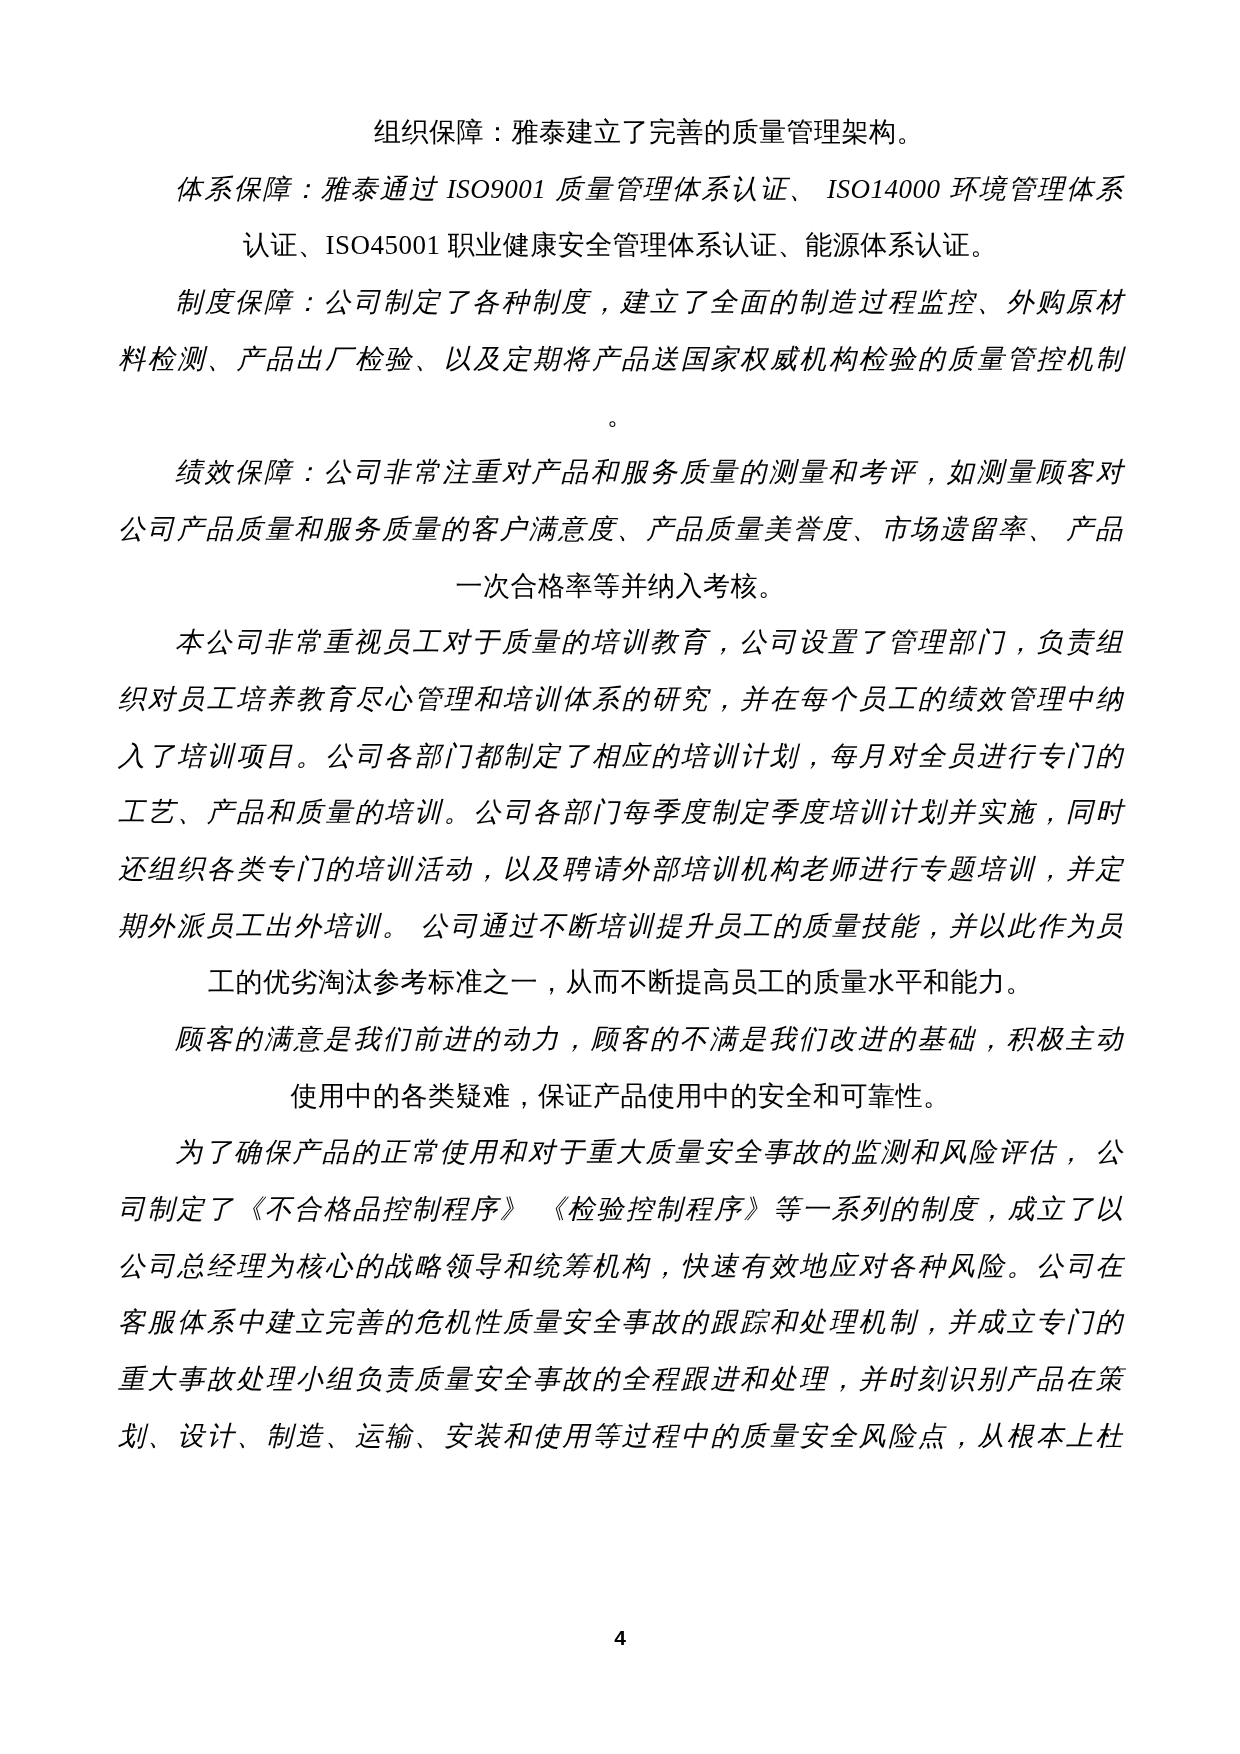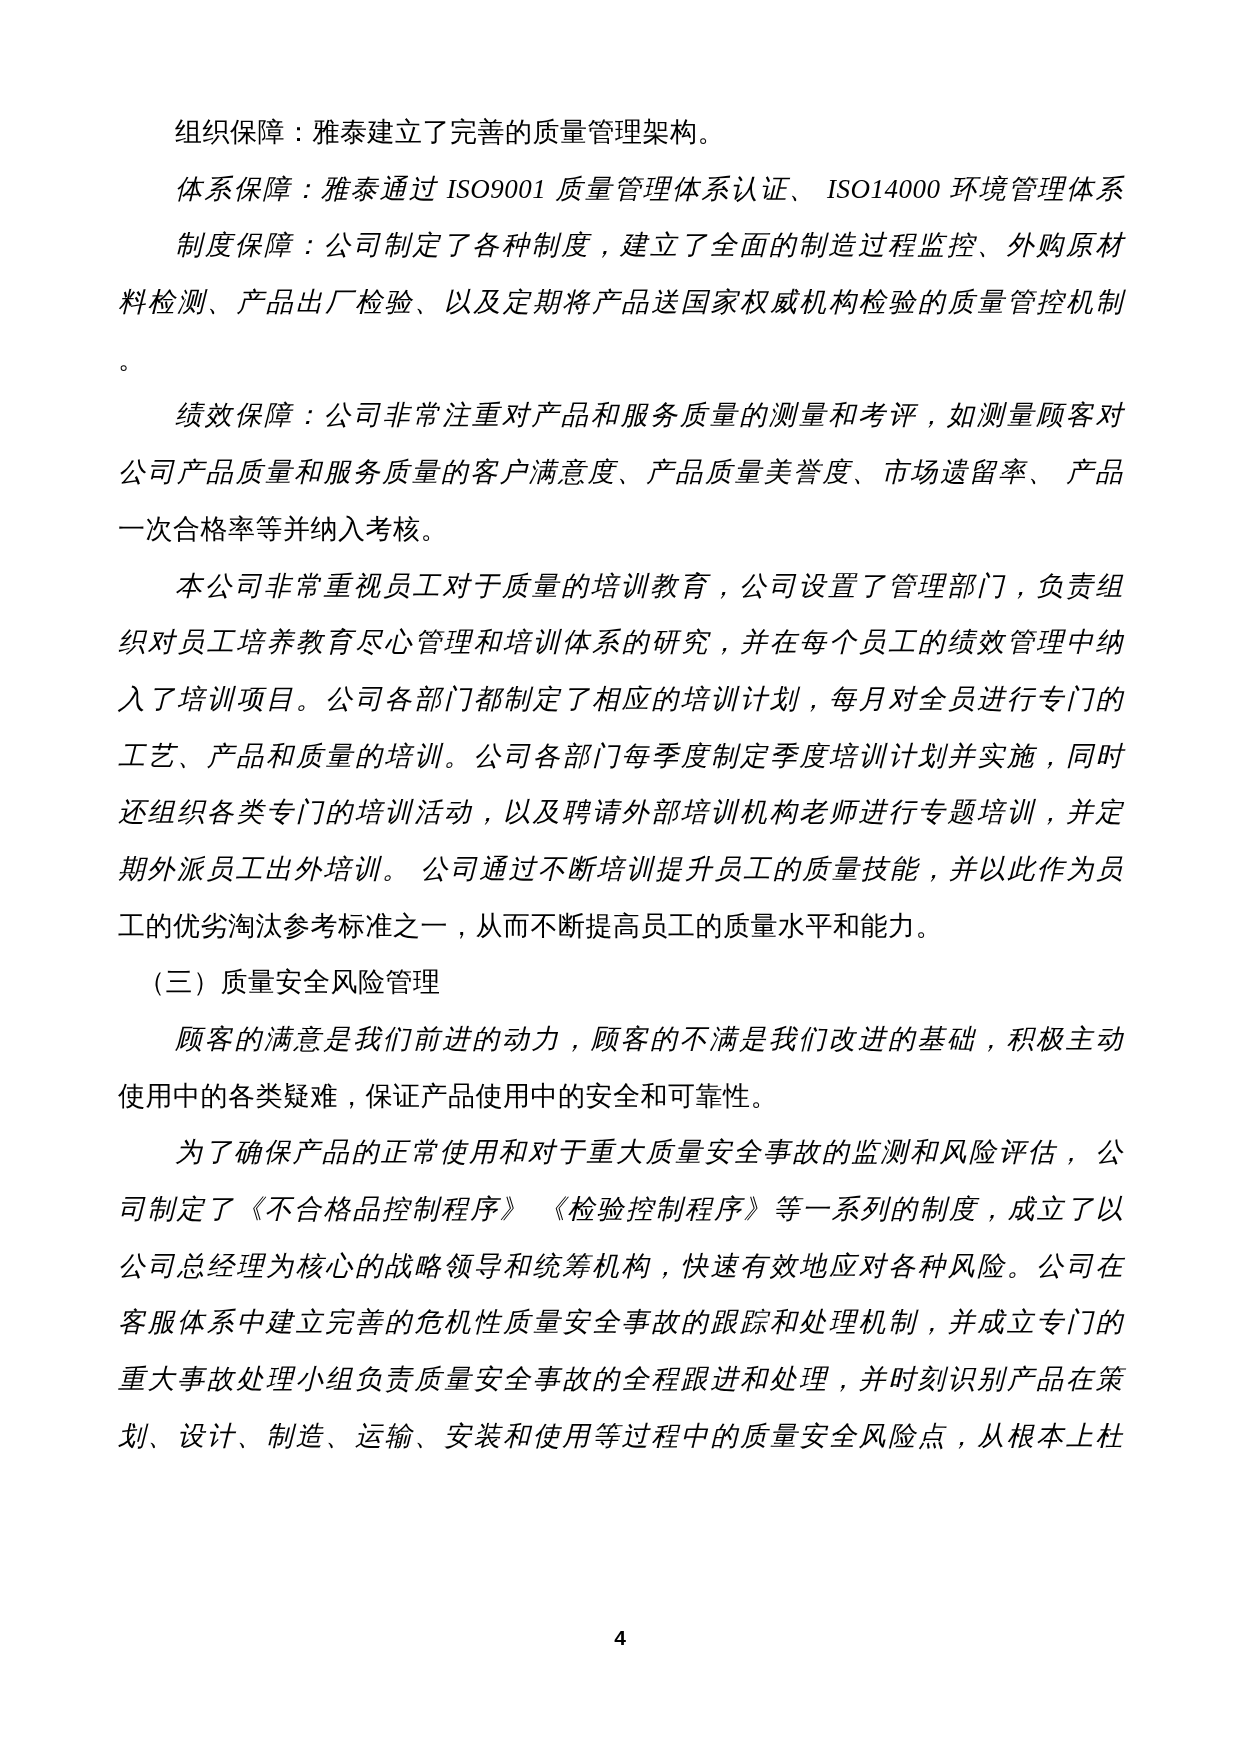--- a/index.html
+++ b/index.html
@@ -21,21 +21,21 @@
     left: 118px;
     top: 104px;
     width: 1005px;
   }
   .line {
     height: 56.7px;
     line-height: 56.7px;
     font-size: 27px;
     letter-spacing: 0.5px;
     white-space: pre;
-    text-align: left;
+    text-align: center;
     color: #000000;
   }
   .line.fill {
     white-space: normal;
     text-align: justify;
     text-align-last: justify;
     text-justify: inter-character;
     font-style: italic;
   }
   .line.indent {
@@ -57,34 +57,34 @@
     color: #000000;
   }
 </style>
 </head>
 <body>
 
 <div class="page">
   <div class="textblock">
     <div class="line indent">组织保障：雅泰建立了完善的质量管理架构。</div>
     <div class="line indent fill">体系保障：雅泰通过 ISO9001 质量管理体系认证、 ISO14000 环境管理体系</div>
+    <div class="line">认证、ISO45001 职业健康安全管理体系认证、能源体系认证。</div>
     <div class="line indent fill">制度保障：公司制定了各种制度，建立了全面的制造过程监控、外购原材</div>
     <div class="line fill">料检测、产品出厂检验、以及定期将产品送国家权威机构检验的质量管控机制</div>
     <div class="line">。</div>
     <div class="line indent fill">绩效保障：公司非常注重对产品和服务质量的测量和考评，如测量顾客对</div>
     <div class="line fill">公司产品质量和服务质量的客户满意度、产品质量美誉度、市场遗留率、 产品</div>
     <div class="line">一次合格率等并纳入考核。</div>
     <div class="line indent fill">本公司非常重视员工对于质量的培训教育，公司设置了管理部门，负责组</div>
     <div class="line fill">织对员工培养教育尽心管理和培训体系的研究，并在每个员工的绩效管理中纳</div>
     <div class="line fill">入了培训项目。公司各部门都制定了相应的培训计划，每月对全员进行专门的</div>
     <div class="line fill">工艺、产品和质量的培训。公司各部门每季度制定季度培训计划并实施，同时</div>
     <div class="line fill">还组织各类专门的培训活动，以及聘请外部培训机构老师进行专题培训，并定</div>
     <div class="line fill">期外派员工出外培训。 公司通过不断培训提升员工的质量技能，并以此作为员</div>
     <div class="line">工的优劣淘汰参考标准之一，从而不断提高员工的质量水平和能力。</div>
-    <div class="line pindent">（三）质量安全风险管理</div>
     <div class="line indent fill">顾客的满意是我们前进的动力，顾客的不满是我们改进的基础，积极主动</div>
     <div class="line">使用中的各类疑难，保证产品使用中的安全和可靠性。</div>
     <div class="line indent fill">为了确保产品的正常使用和对于重大质量安全事故的监测和风险评估， 公</div>
     <div class="line fill">司制定了《不合格品控制程序》 《检验控制程序》等一系列的制度，成立了以</div>
     <div class="line fill">公司总经理为核心的战略领导和统筹机构，快速有效地应对各种风险。公司在</div>
     <div class="line fill">客服体系中建立完善的危机性质量安全事故的跟踪和处理机制，并成立专门的</div>
     <div class="line fill">重大事故处理小组负责质量安全事故的全程跟进和处理，并时刻识别产品在策</div>
     <div class="line fill">划、设计、制造、运输、安装和使用等过程中的质量安全风险点，从根本上杜</div>
   </div>
 

